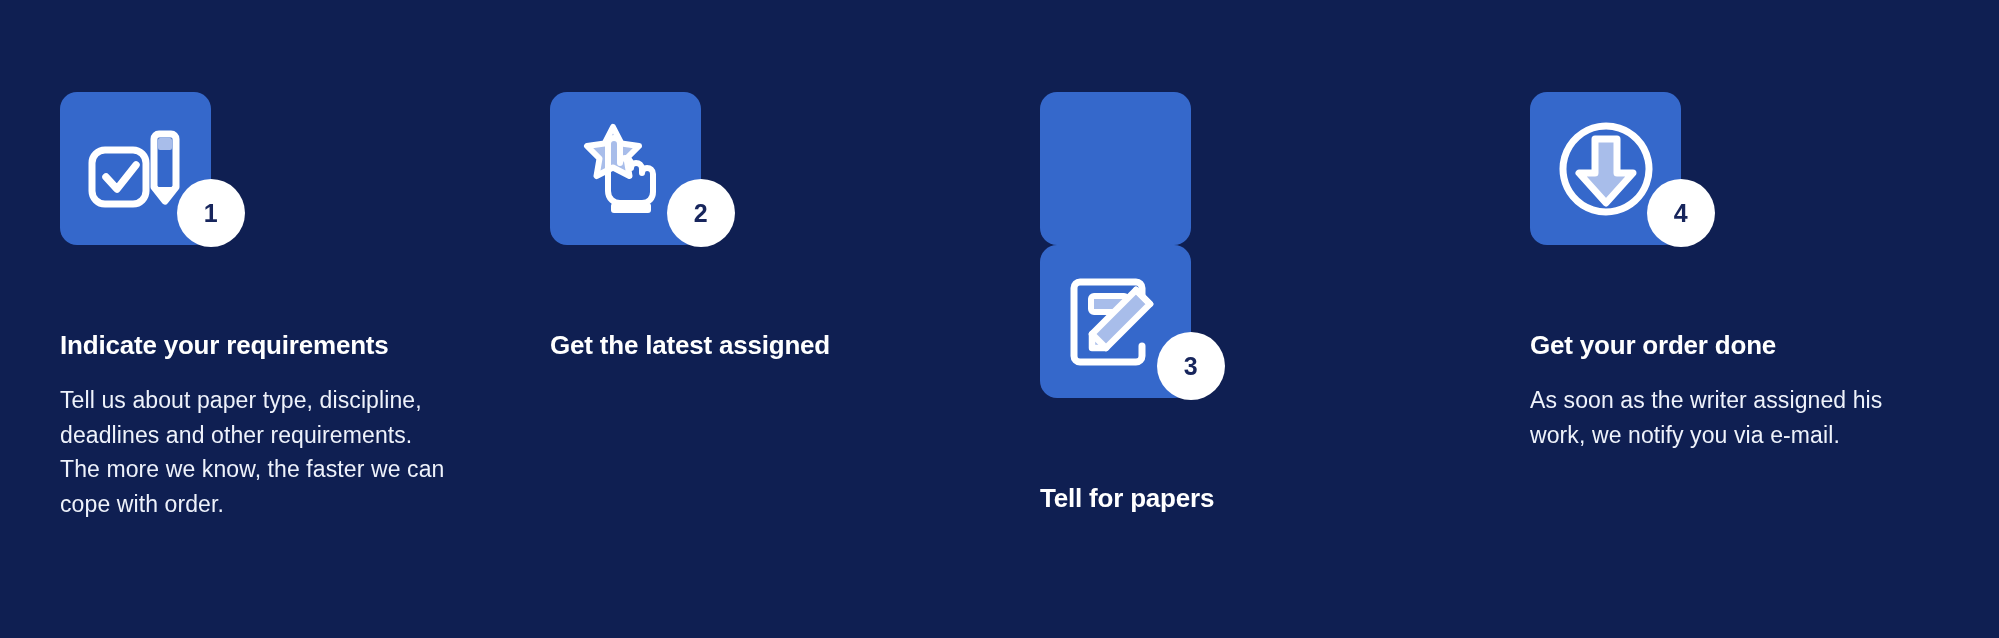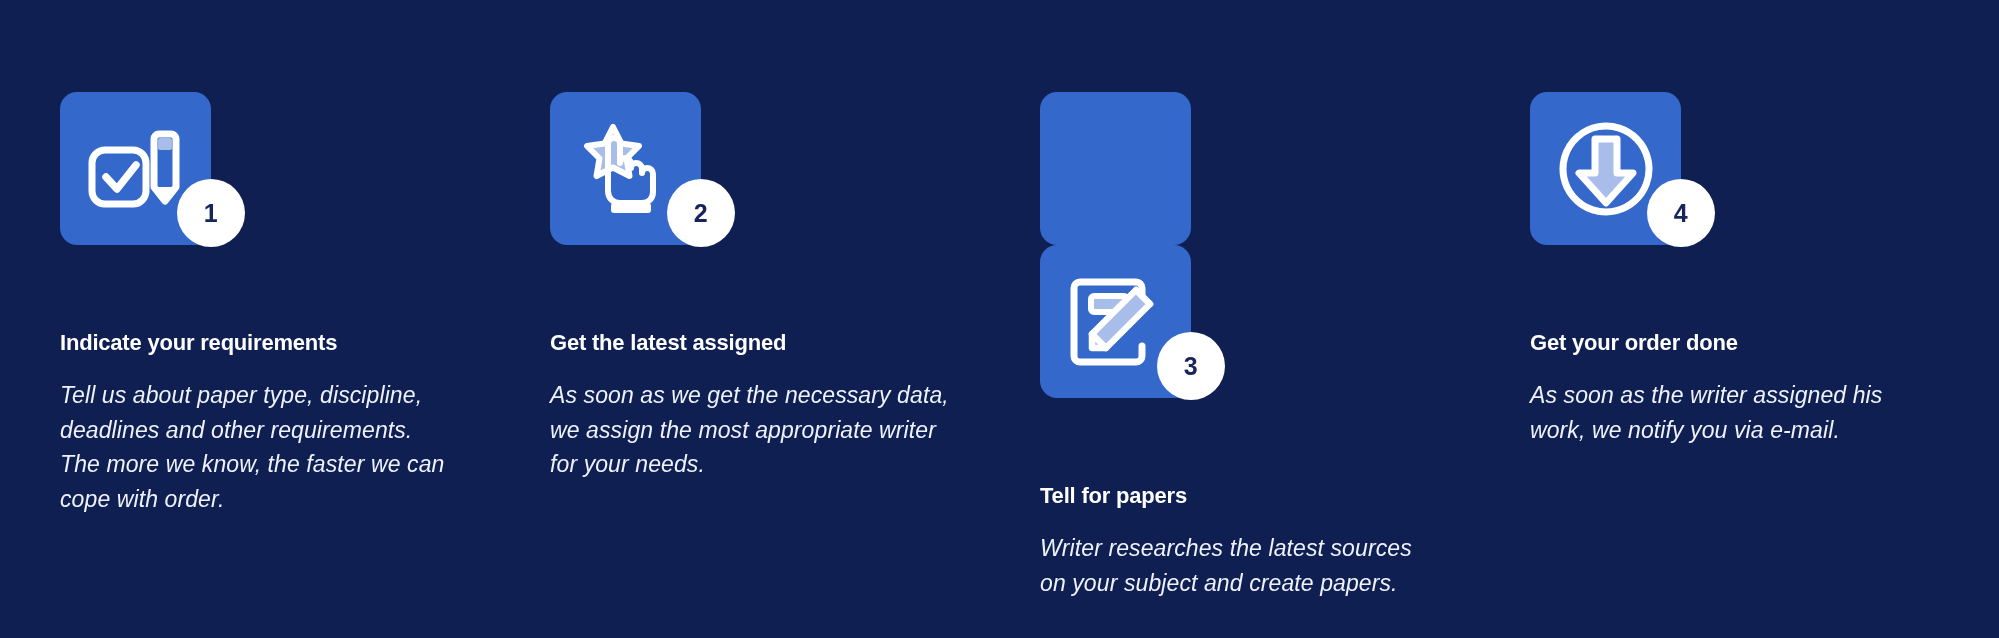--- a/index.html
+++ b/index.html
@@ -74,36 +74,35 @@
     font-size: 25px;
     font-weight: 700;
     line-height: 1;
     letter-spacing: 0.5px;
   }
 
   
   .step-title {
     margin-top: 53px;
     color: #ffffff;
-    font-size: 22px;
+    font-size: 26px;
     font-weight: 700;
     letter-spacing: -0.2px;
     line-height: 1.2;
     white-space: nowrap;
   }
 
   .step-body {
     margin-top: 22px;
     width: 390px;
     color: #eef2fb;
     font-size: 23px;
     font-weight: 400;
     line-height: 1.5;
     letter-spacing: 0.1px;
-    font-style: italic;
   }
 
   .step:nth-child(2) .step-body,
   .step:nth-child(4) .step-body { width: 400px; }
   .step:nth-child(3) .step-body { width: 392px; }
 </style>
 </head>
 <body>
 
 <div class="section">
@@ -141,21 +140,20 @@
                        c0 -4 -3 -6 -6 -6 c-3 0 -6 2 -6 6 z" stroke="#ffffff" stroke-width="6" stroke-linejoin="round" stroke-linecap="round" fill="none"></path>
               <rect x="28" y="80" width="40" height="10" rx="3" fill="#ffffff"></rect>
             </svg>
           </span>
         </div>
         <div class="badge">
           <span>2</span>
         </div>
       </div>
       <div class="step-title">Get the latest assigned</div>
-      <div class="step-body">As soon as we get the necessary data, we assign the most appropriate writer for your needs.</div>
     </div>
 
     <div class="step">
       <div class="tile" style="position:relative" hidden=""></div>
       <div class="tile-wrap">
         <div class="tile">
           <span>
             <svg width="92" height="88" viewBox="0 0 92 88" fill="none">
               <path d="M72 22 V10 a6 6 0 0 0 -6 -6 H10 a6 6 0 0 0 -6 6 v68 a6 6 0 0 0 6 6 h56 a6 6 0 0 0 6 -6 V68" stroke="#ffffff" stroke-width="7" stroke-linecap="round" stroke-linejoin="round" fill="none"></path>
               <rect x="21" y="18" width="36" height="16" rx="3" fill="#a8bdea" stroke="#ffffff" stroke-width="6"></rect>
@@ -163,21 +161,20 @@
               <path d="M66 12 L80 26" stroke="#ffffff" stroke-width="6.5" stroke-linecap="round"></path>
               <path d="M22 56 L36 70" stroke="#ffffff" stroke-width="6.5" stroke-linecap="round"></path>
             </svg>
           </span>
         </div>
         <div class="badge">
           <span>3</span>
         </div>
       </div>
       <div class="step-title">Tell for papers</div>
-      <div class="step-body">Writer researches the latest sources on your subject and create papers.</div>
     </div>
 
     <div class="step">
       <div class="tile-wrap">
         <div class="tile">
           <span>
             <svg width="96" height="96" viewBox="0 0 96 96" fill="none">
               <path d="M48 5 a43 43 0 1 0 0.01 0" stroke="#ffffff" stroke-width="7" stroke-linecap="round" fill="none" transform="rotate(18 48 48)"></path>
               <path d="M37 18 h22 v34 h16 L48 82 L21 52 h16 z" fill="#a8bdea" stroke="#ffffff" stroke-width="7" stroke-linejoin="round"></path>
             </svg>

